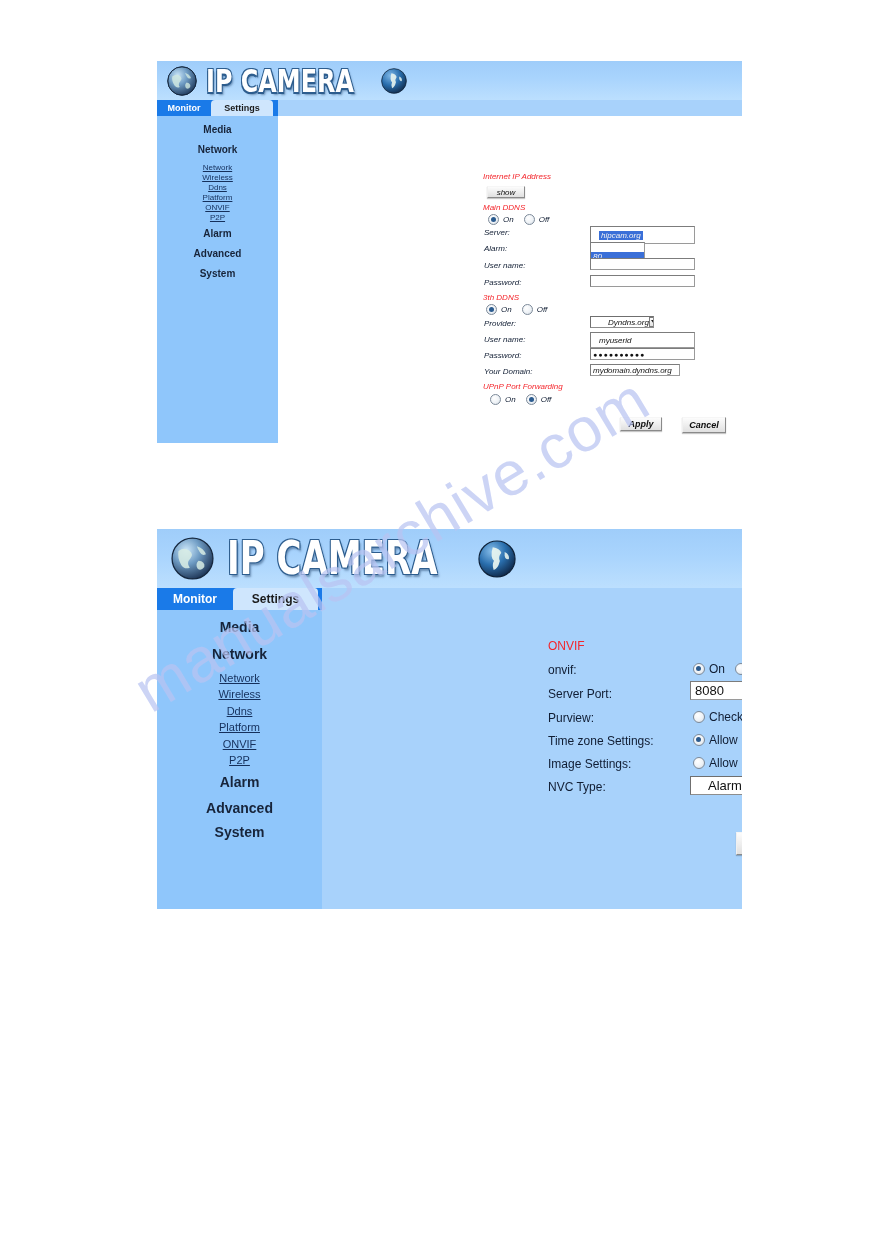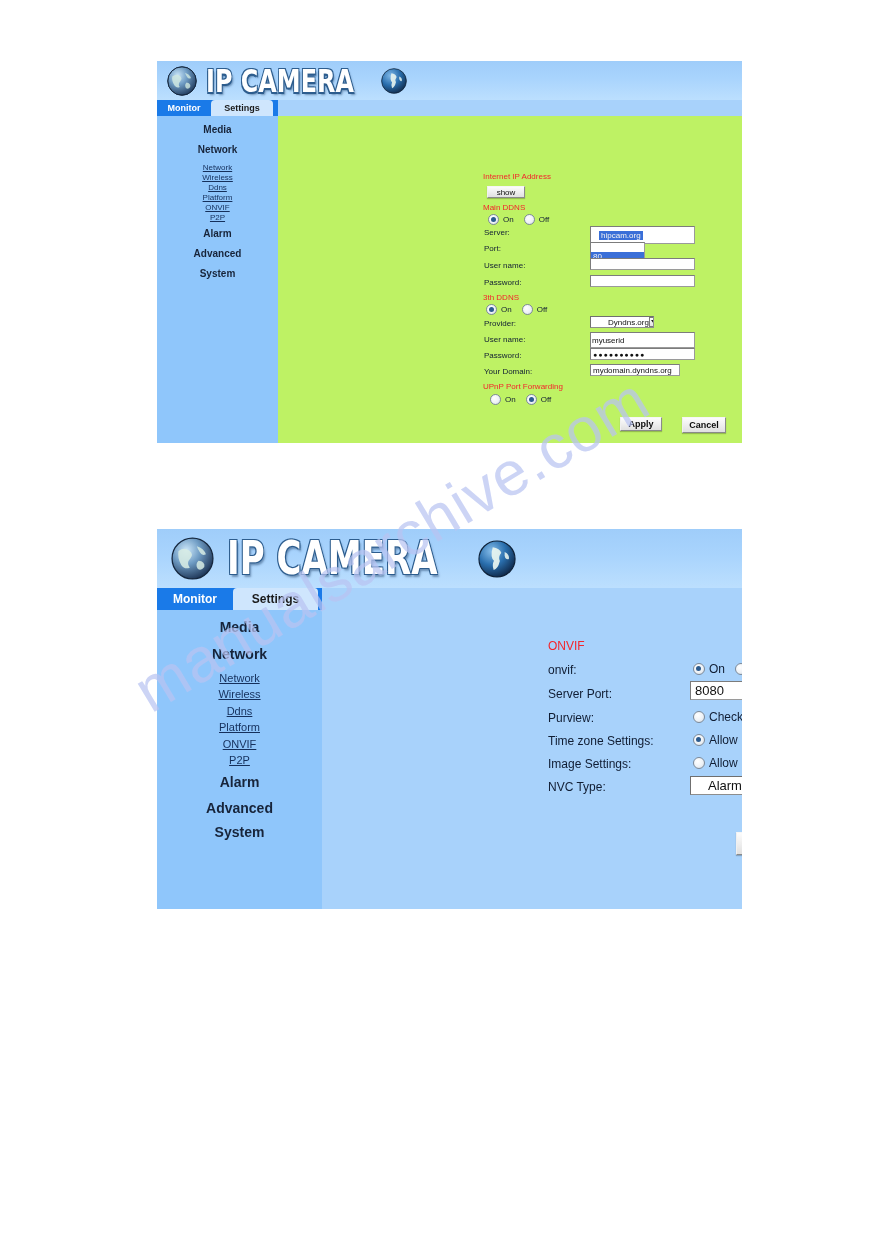--- a/index.html
+++ b/index.html
@@ -282,41 +282,41 @@
     <div class="side-link" style="position:absolute;left:0;top:57px;width:121px;font-size:8px;">Wireless</div>
     <div class="side-link" style="position:absolute;left:0;top:67px;width:121px;font-size:8px;">Ddns</div>
     <div class="side-link" style="position:absolute;left:0;top:77px;width:121px;font-size:8px;">Platform</div>
     <div class="side-link" style="position:absolute;left:0;top:87px;width:121px;font-size:8px;">ONVIF</div>
     <div class="side-link" style="position:absolute;left:0;top:97px;width:121px;font-size:8px;">P2P</div>
     <div class="side-head" style="position:absolute;left:0;top:112px;width:121px;font-size:10px;">Alarm</div>
     <div class="side-head" style="position:absolute;left:0;top:132px;width:121px;font-size:10px;">Advanced</div>
     <div class="side-head" style="position:absolute;left:0;top:152px;width:121px;font-size:10px;">System</div>
   </div>
 
-  <div class="content" style="left:121px; top:55px; width:464px; height:327px; background:#bef264;">
+  <div class="content" style="left:121px; top:55px; width:464px; height:327px; background:#ffffff;font-style:italic;">
 
     <div class="sect-title" style="left:205px; top:56px; font-size:8px;">Internet IP Address</div>
 
     <div class="btn plain f-ctl" style="left:209px; top:70px; width:38px; height:12px; font-size:8px;">show</div>
 
     <div class="sect-title" style="left:205px; top:87px; font-size:8px;">Main DDNS</div>
 
     <div class="radio-group f-ctl" style="left:210px; top:98px; font-size:8px;">
       <span class="radio on"></span>
       <span class="radio-label">On</span>
       <span class="radio"></span>
       <span class="radio-label">Off</span>
     </div>
 
     <div class="f-label" style="left:206px; top:112px; font-size:8px;">Server:</div>
     <div class="txtbox sel f-ctl" style="left:312px; top:110px; width:105px; height:11px; font-size:8px; padding:8px;">
       <span class="selspan" style="padding:0 2px;">hipcam.org</span>
     </div>
 
-    <div class="f-label" style="left:206px; top:128px; font-size:8px;">Port:</div>
+    <div class="f-label" style="left:206px; top:128px; font-size:8px;">Alarm:</div>
     <div class="txtbox sel f-ctl" style="left:312px; top:126px; width:55px; height:28px; font-size:8px; padding:0;">
       <span class="selspan" style="padding:0 2px; width:100%;">80</span>
     </div>
 
     <div class="f-label" style="left:206px; top:145px; font-size:8px;">User name:</div>
     <div class="txtbox f-ctl" style="left:312px; top:142px; width:105px; height:12px; font-size:8px; padding:0 2px;">
       <span></span>
     </div>
 
     <div class="f-label" style="left:206px; top:162px; font-size:8px;">Password:</div>
@@ -335,21 +335,21 @@
 
     <div class="f-label" style="left:206px; top:203px; font-size:8px;">Provider:</div>
     <div class="selectbox f-ctl" style="left:312px; top:200px; width:64px; height:12px; font-size:8px;">
       <span class="sel-text">Dyndns.org</span>
       <span class="sel-arrow" style="width:11px;height:10px;margin-right:1px;">
         <i></i>
       </span>
     </div>
 
     <div class="f-label" style="left:206px; top:219px; font-size:8px;">User name:</div>
-    <div class="txtbox f-ctl" style="left:312px; top:216px; width:105px; height:16px; font-size:8px; padding:0 1px;">
+    <div class="txtbox f-ctl" style="left:312px; top:216px; width:105px; height:16px; font-size:8px; padding:0 8px;">
       <span>myuserid</span>
     </div>
 
     <div class="f-label" style="left:206px; top:235px; font-size:8px;">Password:</div>
     <div class="txtbox f-ctl" style="left:312px; top:232px; width:105px; height:12px; font-size:8px; padding:0 2px;">
       <span class="pw-dots" style="font-size:7px;">●●●●●●●●●●</span>
     </div>
 
     <div class="f-label" style="left:206px; top:251px; font-size:8px;">Your Domain:</div>
     <div class="txtbox f-ctl" style="left:312px; top:248px; width:90px; height:12px; font-size:8px; padding:0 2px;">

